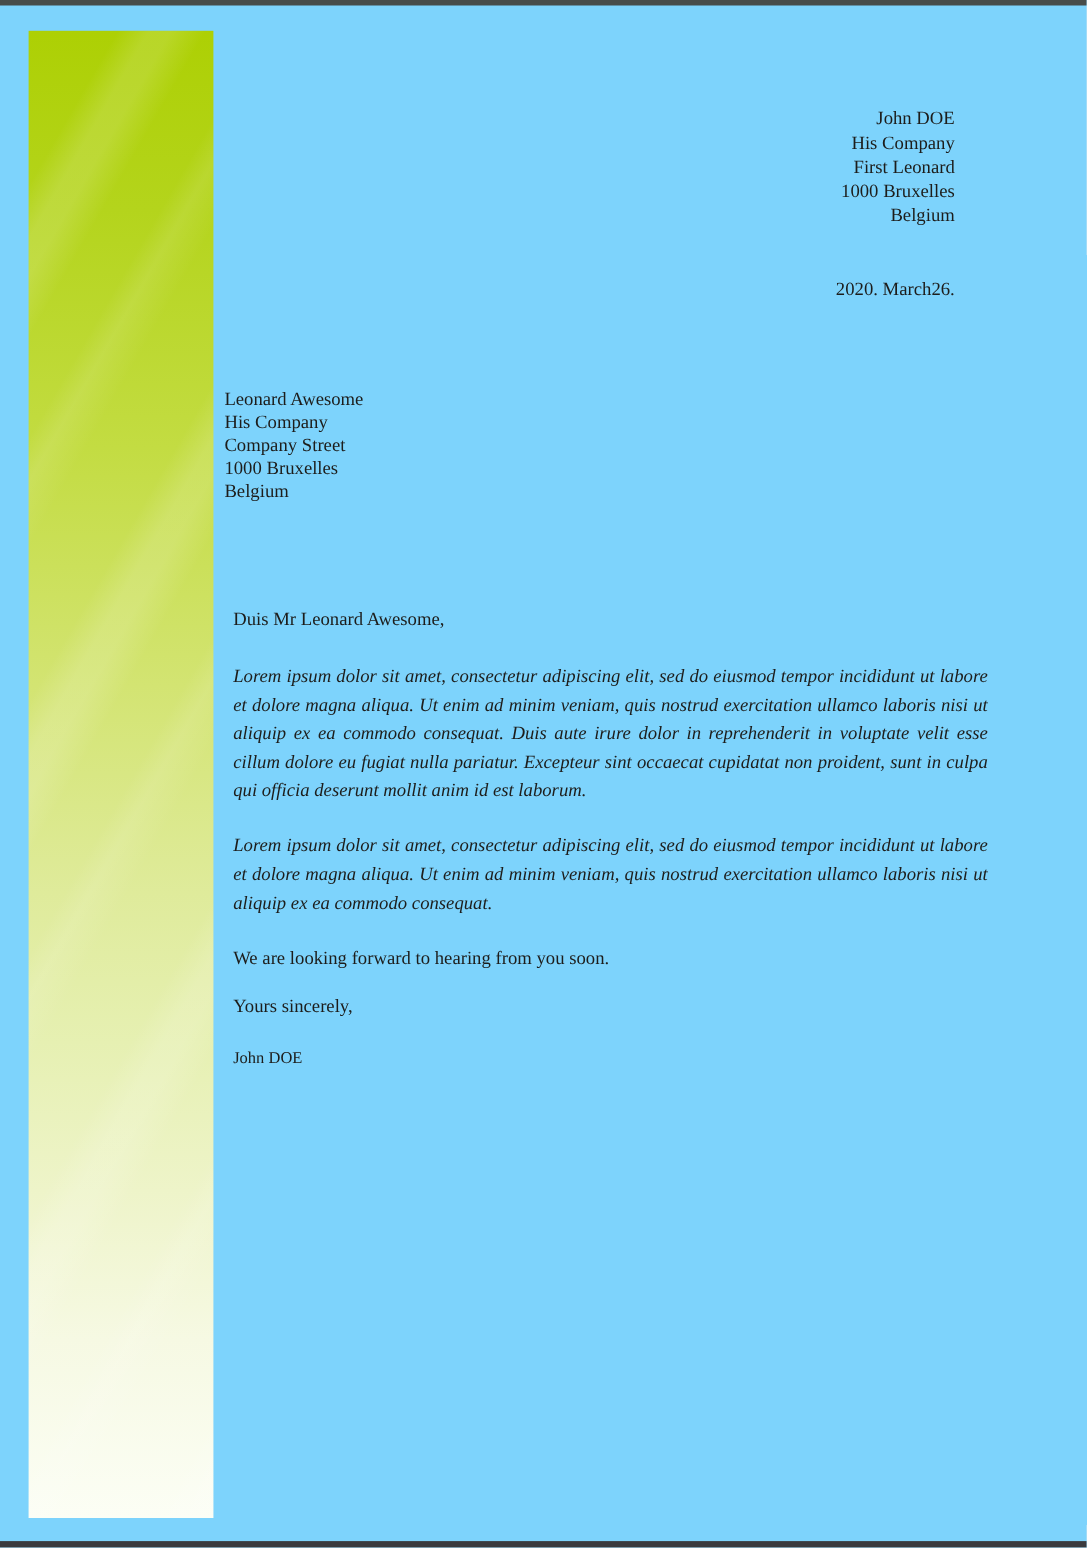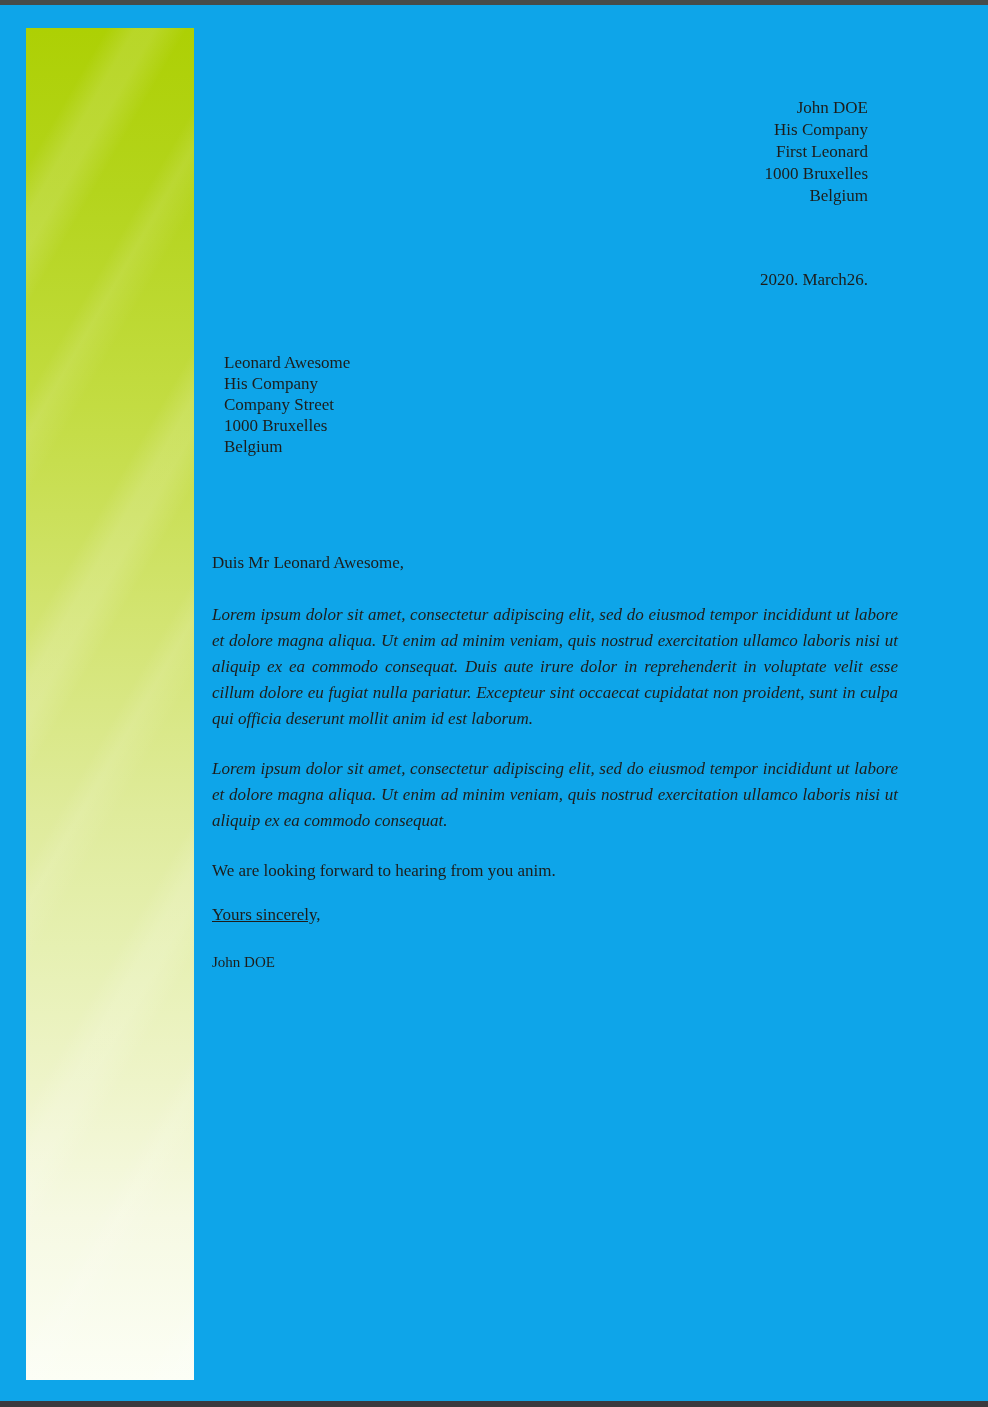--- a/index.html
+++ b/index.html
@@ -4,21 +4,21 @@
 <style>
   html, body {
     margin: 0;
     padding: 0;
     background: #e9e9e9;
   }
   .screen {
     position: relative;
     width: 988px;
     height: 1407px;
-    background: #0ea5e9;
+    background: #7dd3fc;
     overflow: hidden;
     font-family: "Liberation Serif", "DejaVu Serif", serif;
     color: #1d1d1b;
   }
   .frame-top {
     position: absolute;
     top: 0; left: 0;
     width: 100%; height: 5px;
     background: #474c4a;
   }
@@ -58,30 +58,30 @@
   .sender-block {
     position: absolute;
     top: 97px;
     right: 120px;
     text-align: right;
     font-size: 17px;
     line-height: 22px;
   }
   .date-line {
     position: absolute;
-    top: 269px;
+    top: 252px;
     right: 120px;
     text-align: right;
     font-size: 17px;
     line-height: 22px;
   }
   .recipient-block {
     position: absolute;
     top: 352px;
-    left: 224px;
+    left: 204px;
     text-align: left;
     font-size: 17px;
     line-height: 21px;
   }
   .letter-body {
     position: absolute;
     top: 550px;
     left: 212px;
     width: 686px;
     font-size: 17px;
@@ -93,21 +93,20 @@
   .letter-body p.para {
     margin: 0 0 24px 0;
     text-align: justify;
     font-style: italic;
   }
   .letter-body .closing-line {
     margin: 0 0 18px 0;
   }
   .letter-body .valediction {
     margin: 0 0 24px 0;
-    text-decoration: underline;
   }
   .letter-body .signature {
     margin: 0;
     font-size: 15px;
     line-height: 20px;
   }
 </style>
 </head>
 <body>
 
@@ -132,20 +131,20 @@
     <div>His Company</div>
     <div>Company Street</div>
     <div>1000 Bruxelles</div>
     <div>Belgium</div>
   </div>
 
   <div class="letter-body">
     <p class="salutation">Duis Mr Leonard Awesome,</p>
     <p class="para">Lorem ipsum dolor sit amet, consectetur adipiscing elit, sed do eiusmod tempor incididunt ut labore et dolore magna aliqua. Ut enim ad minim veniam, quis nostrud exercitation ullamco laboris nisi ut aliquip ex ea commodo consequat. Duis aute irure dolor in reprehenderit in voluptate velit esse cillum dolore eu fugiat nulla pariatur. Excepteur sint occaecat cupidatat non proident, sunt in culpa qui officia deserunt mollit anim id est laborum.</p>
     <p class="para">Lorem ipsum dolor sit amet, consectetur adipiscing elit, sed do eiusmod tempor incididunt ut labore et dolore magna aliqua. Ut enim ad minim veniam, quis nostrud exercitation ullamco laboris nisi ut aliquip ex ea commodo consequat.</p>
-    <p class="closing-line">We are looking forward to hearing from you anim.</p>
+    <p class="closing-line">We are looking forward to hearing from you soon.</p>
     <p class="valediction">Yours sincerely,</p>
     <p class="signature">John DOE</p>
   </div>
 
   <div class="frame-bottom"></div>
 
 </div>
 
 </body></html>

